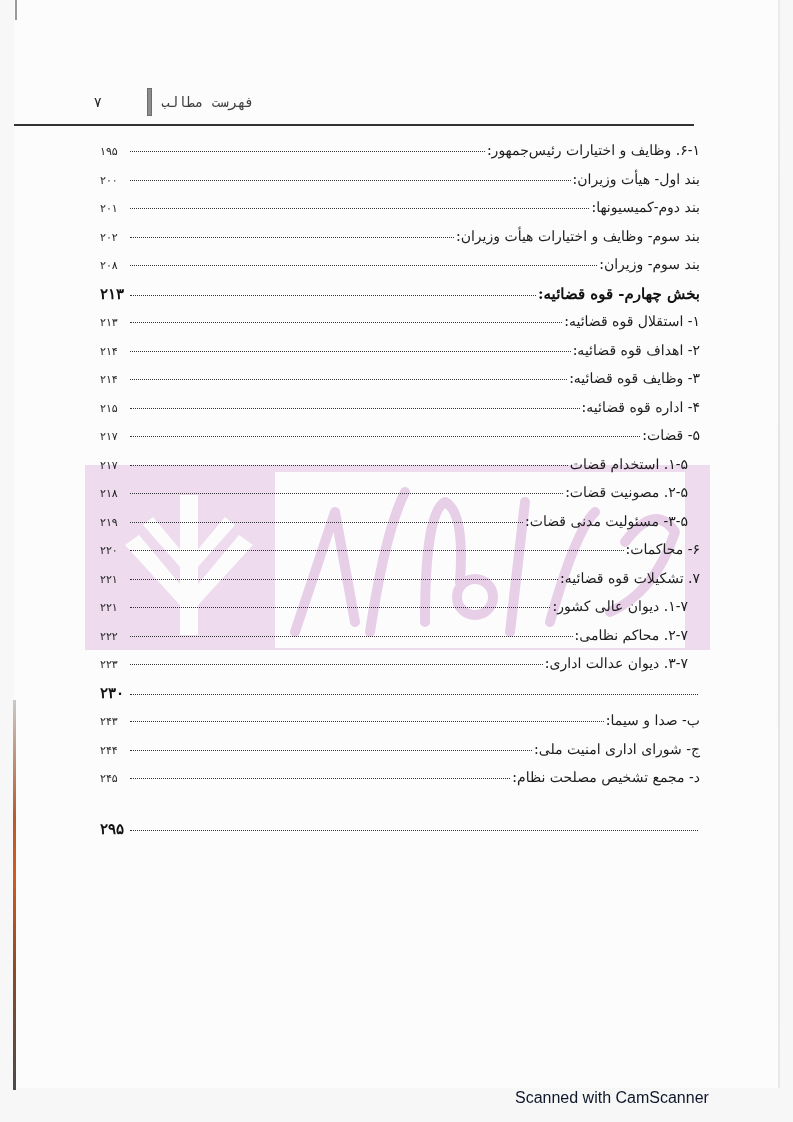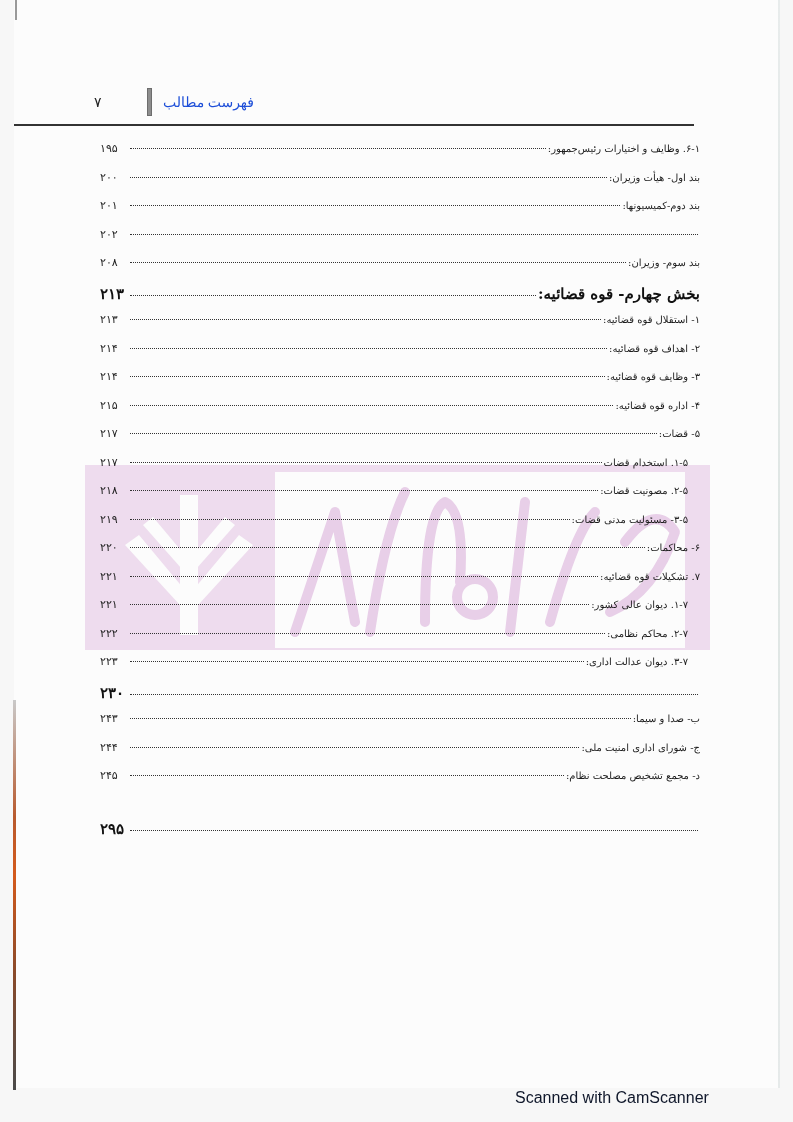--- a/index.html
+++ b/index.html
@@ -51,23 +51,23 @@
       position: absolute;
       left: 14px;
       top: 86px;
       width: 700px;
       height: 40px;
     }
     .header-title {
       position: absolute;
       right: 460px;
       top: 8px;
-      font-family: Liberation Serif, serif;
+      font-family: Liberation Mono, monospace;
       font-size: 14px;
-      color: #1d4ed8;
+      color: #404040;
       direction: rtl;
       white-space: nowrap;
     }
     .header-bar {
       position: absolute;
       left: 133px;
       top: 2px;
       width: 5px;
       height: 28px;
       background: #8d8d8d;
@@ -135,21 +135,21 @@
       height: 28.5px;
       display: flex;
       flex-direction: row-reverse;
       align-items: baseline;
       direction: ltr;
     }
     .toc-label {
       direction: rtl;
       white-space: nowrap;
       font-family: "DejaVu Serif", serif;
-      font-size: 10px;
+      font-size: 14px;
       color: #1c1c1c;
       padding-right: 0;
     }
     .toc-leader {
       flex: 1;
       border-bottom: 1.5px dotted #333;
       margin: 0 2px;
       height: 0;
       transform: translateY(-3px);
     }
@@ -231,20 +231,21 @@
     <span class="toc-label">بند اول- هیأت وزیران:</span>
     <span class="toc-leader"></span>
     <span class="toc-page">۲۰۰</span>
   </div>
   <div class="toc-row">
     <span class="toc-label">بند دوم-کمیسیونها:</span>
     <span class="toc-leader"></span>
     <span class="toc-page">۲۰۱</span>
   </div>
   <div class="toc-row">
+    <span class="toc-label">بند سوم- وظایف و اختیارات هیأت وزیران:</span>
     <span class="toc-leader"></span>
     <span class="toc-page">۲۰۲</span>
   </div>
   <div class="toc-row">
     <span class="toc-label">بند سوم- وزیران:</span>
     <span class="toc-leader"></span>
     <span class="toc-page">۲۰۸</span>
   </div>
   <div class="toc-row major">
     <span class="toc-label">بخش چهارم- قوه قضائیه:</span>

